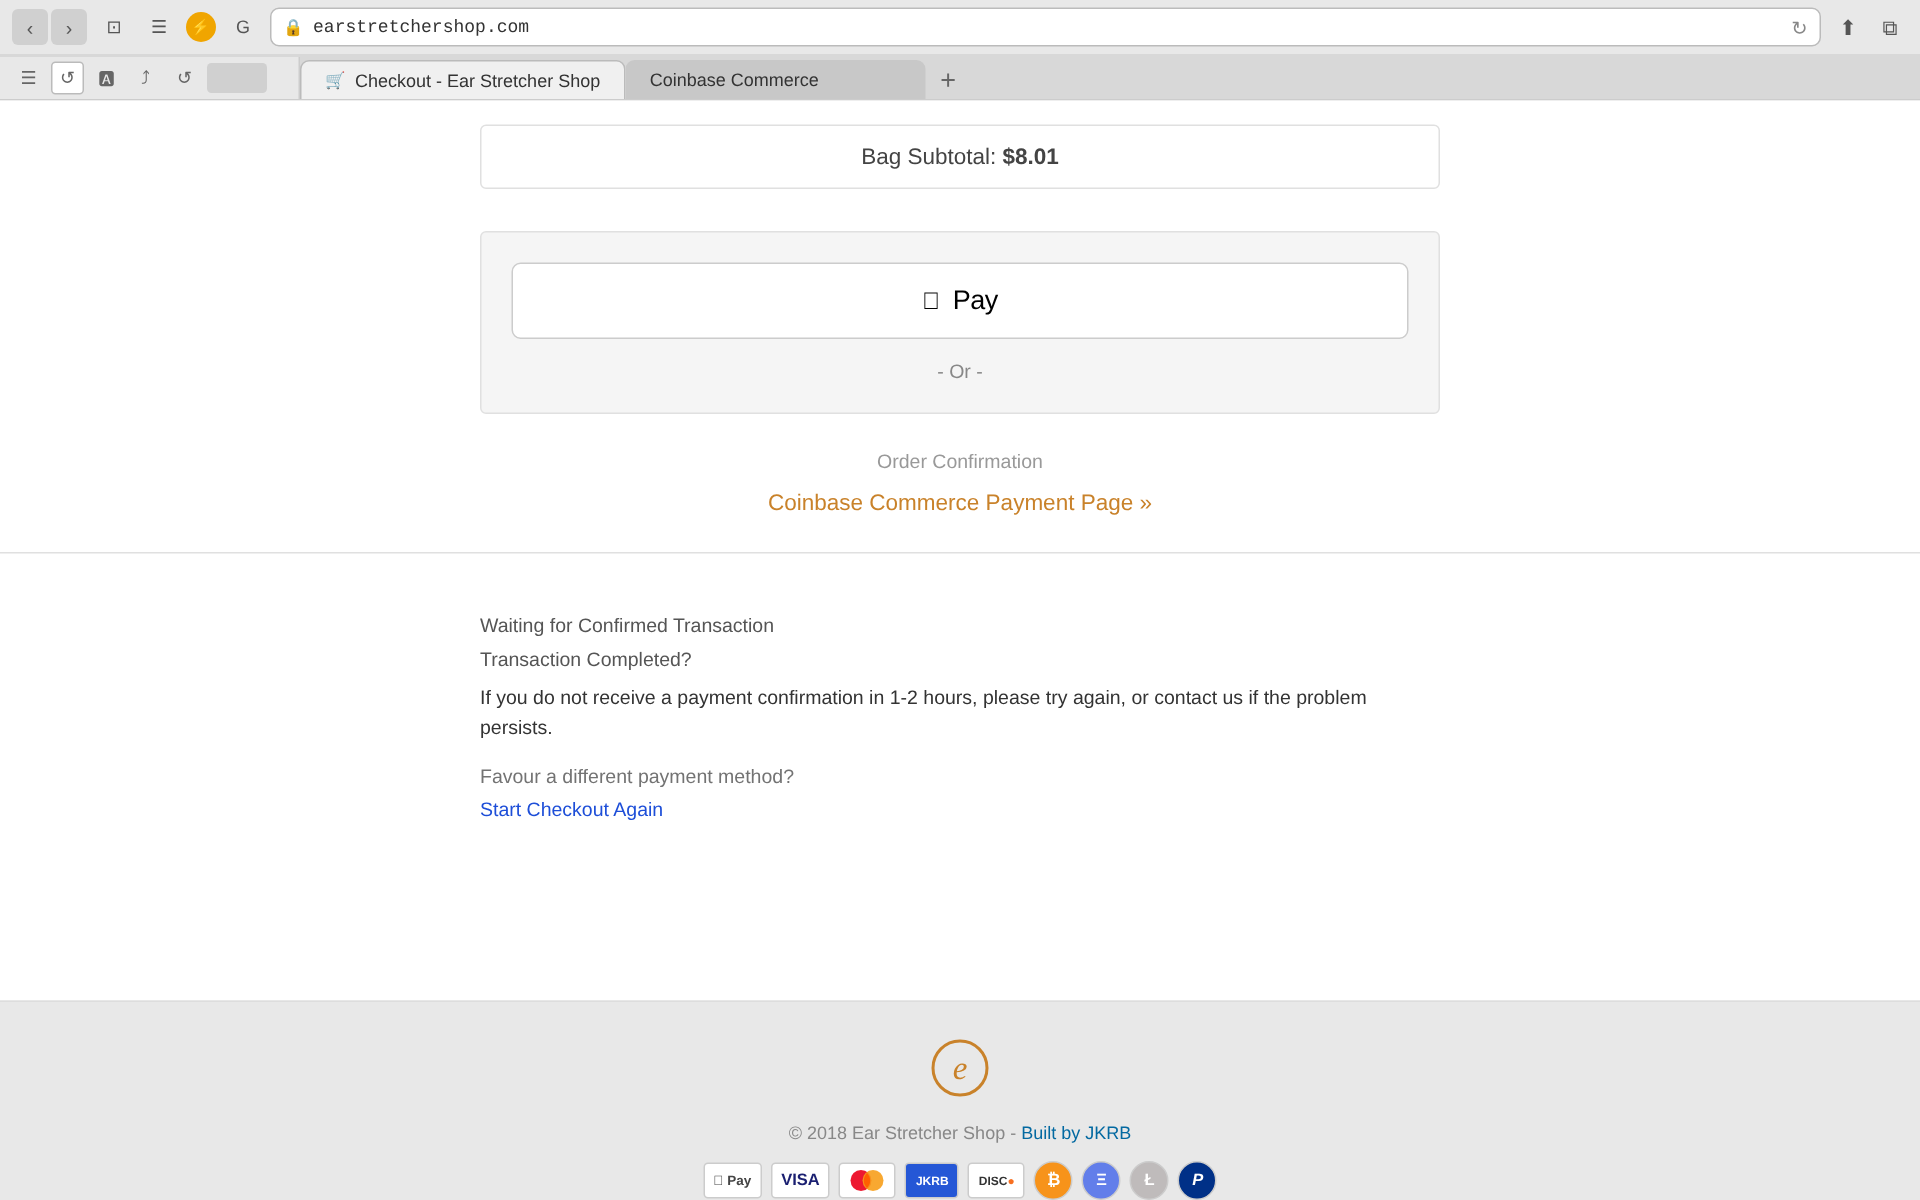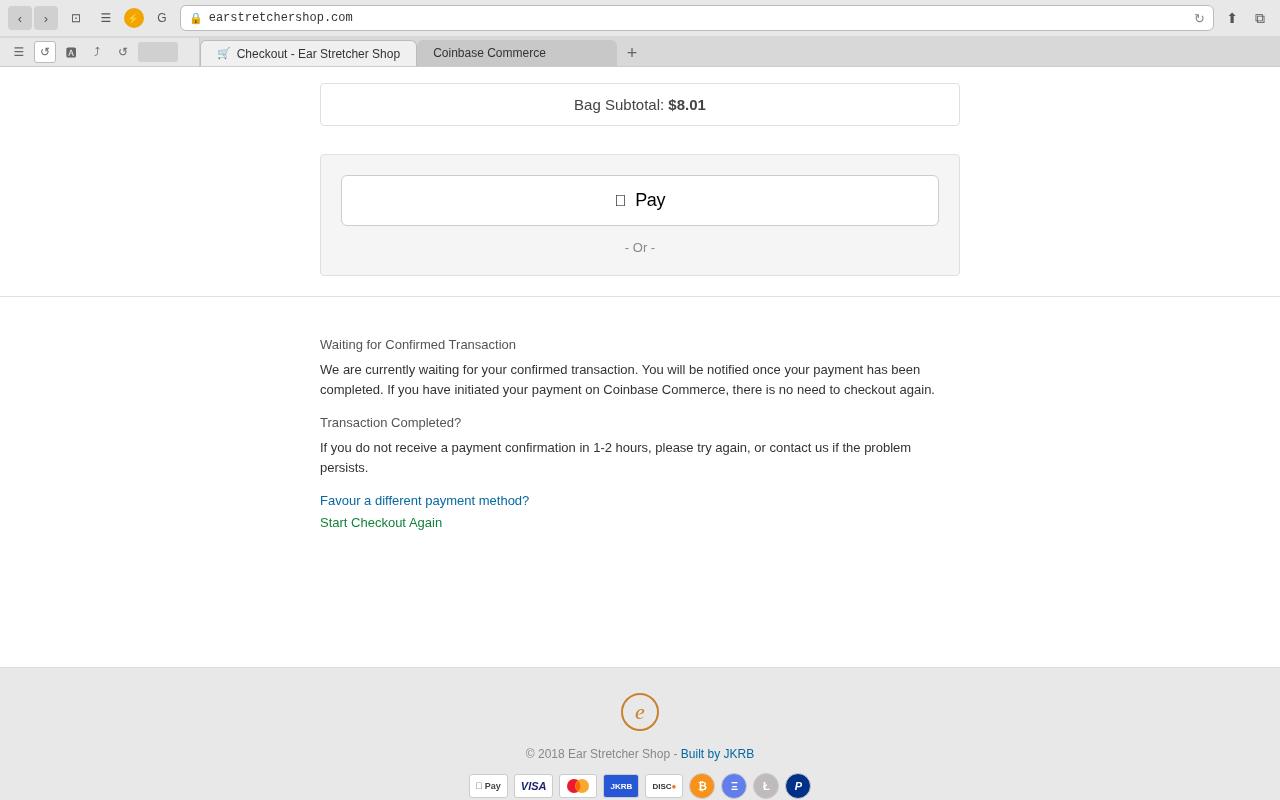--- a/index.html
+++ b/index.html
@@ -260,25 +260,25 @@
       font-size: 13px;
       color: #333;
       line-height: 1.5;
       margin-bottom: 16px;
     }
     .favour-section {
       margin-top: 16px;
     }
     .favour-label {
       font-size: 13px;
-      color: #0369a1;
+      color: #737373;
       margin-bottom: 6px;
     }
     .start-checkout-link {
-      color: #15803d;
+      color: #1d4ed8;
       font-size: 13px;
       text-decoration: none;
       cursor: pointer;
     }
 
     
     .footer {
       background: #e8e8e8;
       border-top: 1px solid #ddd;
       padding: 24px 0 16px;
@@ -394,26 +394,29 @@
     </div>
   </div>
 
   <div class="payment-section">
     <button class="apple-pay-button">
       <span class="apple-pay-logo"></span><span> Pay</span>
     </button>
     <div class="or-divider">- Or -</div>
   </div>
 
+  <div class="order-section">
+    <div class="order-confirmation-label">Order Confirmation</div>
+    <a class="coinbase-link">Coinbase Commerce Payment Page »</a>
+  </div>
 
   <hr class="separator">
 
   <div class="info-section">
     <div class="info-heading">Waiting for Confirmed Transaction</div>
-    <div class="info-text">We are currently waiting for your confirmed transaction. You will be notified once your payment has been completed. If you have initiated your payment on Coinbase Commerce, there is no need to checkout again.</div>
 
     <div class="info-heading">Transaction Completed?</div>
     <div class="info-text">If you do not receive a payment confirmation in 1-2 hours, please try again, or contact us if the problem persists.</div>
 
     <div class="favour-section">
       <div class="favour-label">Favour a different payment method?</div>
       <a class="start-checkout-link">Start Checkout Again</a>
     </div>
   </div>
 
@@ -425,21 +428,21 @@
       <circle cx="20" cy="20" r="18" fill="none" stroke="#c9822a" stroke-width="2"></circle>
       <text x="20" y="27" text-anchor="middle" fill="#c9822a" font-size="22" font-family="serif" font-style="italic">e</text>
     </svg>
   </div>
   <div class="footer-copyright">
     <span>© 2018 Ear Stretcher Shop  -</span>
     <a class="footer-built-link">Built by JKRB</a>
   </div>
   <div class="payment-icons">
     <div class="payment-icon" style="font-size:9px;"> Pay</div>
-    <div class="payment-icon" style="color:#1a1f71;font-size:11px;font-style:italic;">VISA</div>
+    <div class="payment-icon" style="color:#1a1f71;font-size:11px;">VISA</div>
     <div class="payment-icon" style="padding:2px 4px;">
       <svg width="28" height="18" viewBox="0 0 28 18">
         <circle cx="10" cy="9" r="7" fill="#eb001b" opacity="0.9"></circle>
         <circle cx="18" cy="9" r="7" fill="#f79e1b" opacity="0.9"></circle>
         <path d="M14 4a7 7 0 0 1 0 10A7 7 0 0 1 14 4z" fill="#ff5f00"></path>
       </svg>
     </div>
     <div class="payment-icon" style="background:#2557d6;color:white;font-size:8px;font-weight:700;">JKRB</div>
     <div class="payment-icon" style="font-size:8px;color:#333;text-align:center;">DISC<span style="color:#f76f20;">●</span></div>
     <div class="payment-icon crypto bitcoin-icon" style="font-size:11px;font-weight:bold;">₿</div>

